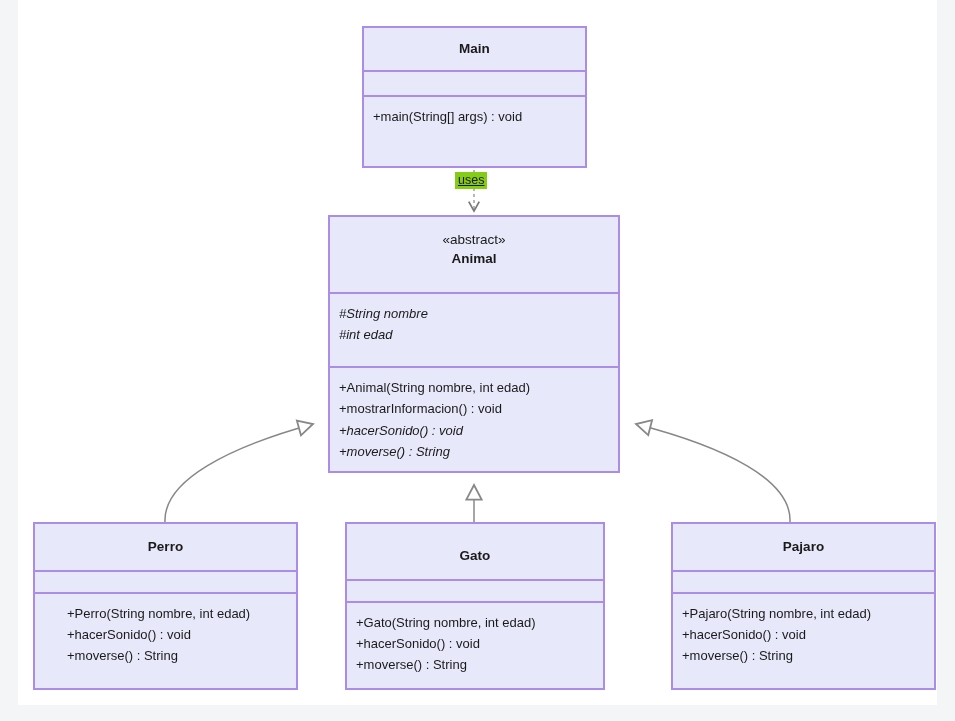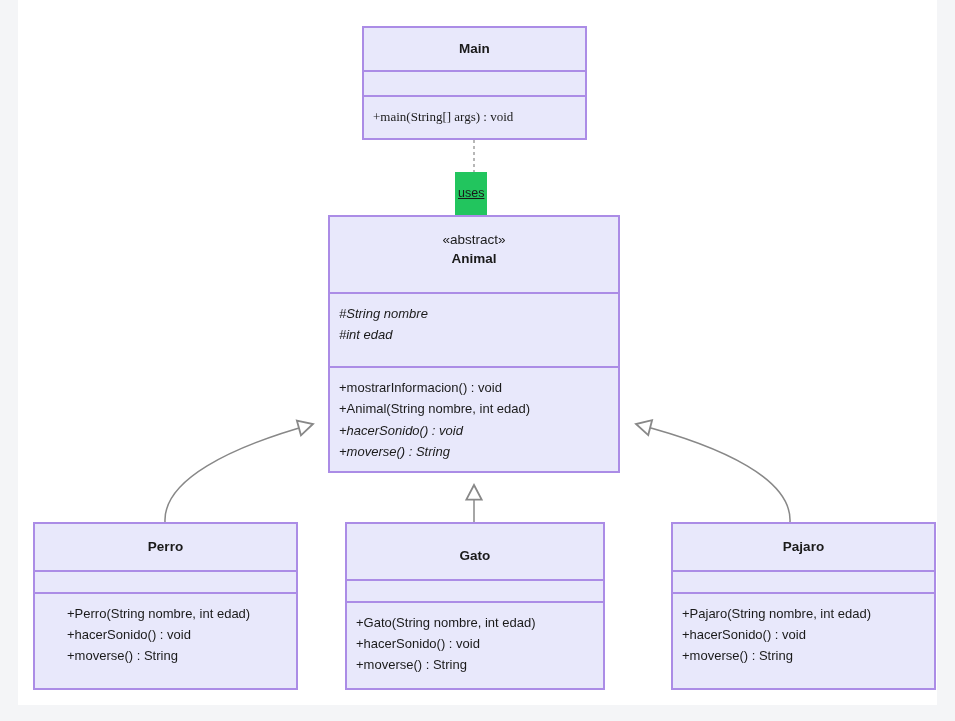--- a/index.html
+++ b/index.html
@@ -76,22 +76,22 @@
   .member.abstract-member {
     font-style: italic;
   }
   .comp-empty {
     height: 22px;
   }
   .edge-label {
     position: absolute;
     font-size: 12.5px;
     color: #1a1a1a;
-    background: #22c55e;
-    padding: 14px 3px;
+    background: #84cc16;
+    padding: 1px 3px;
     line-height: 1.2;
     white-space: nowrap;
     text-decoration: underline;
   }
 </style>
 </head>
 <body>
 
 <div id="page">
   <div id="canvas"></div>
@@ -118,42 +118,42 @@
       <line x1="474" y1="522" x2="474" y2="485" stroke="#888888" stroke-width="1.5" marker-end="url(#hollow-triangle)"></line>
     </g>
 
     <g>
       <path d="M 790 522 C 792 480 725 447 636 424" fill="none" stroke="#888888" stroke-width="1.5" marker-end="url(#hollow-triangle)"></path>
     </g>
   </svg>
 
   <div class="edge-label" style="left:455px; top:172px;">uses</div>
 
-  <div class="uml-class" id="cls-main" style="left:362px; top:26px; width:225px; height:114px;">
+  <div class="uml-class" id="cls-main" style="left:362px; top:26px; width:225px; height:142px;">
     <div class="compartment comp-name" style="height:42px;">
       <div class="class-title">Main</div>
     </div>
     <div class="compartment comp-body comp-empty" style="height:25px;"></div>
-    <div class="compartment comp-body" style="flex:1;font-family:Liberation Serif, serif;">
+    <div class="compartment comp-body" style="flex:1;">
       <div class="member">+main(String[] args) : void</div>
     </div>
   </div>
 
   <div class="uml-class" id="cls-animal" style="left:328px; top:215px; width:292px; height:258px;gap:11px;">
     <div class="compartment comp-name" style="height:73px;">
       <div class="stereotype">«abstract»</div>
       <div class="class-title">Animal</div>
     </div>
     <div class="compartment comp-body" style="height:69px;font-style:italic;">
       <div class="member">#String nombre</div>
       <div class="member">#int edad</div>
     </div>
     <div class="compartment comp-body" style="flex:1;">
+      <div class="member">+Animal(String nombre, int edad)</div>
       <div class="member">+mostrarInformacion() : void</div>
-      <div class="member">+Animal(String nombre, int edad)</div>
       <div class="member abstract-member">+hacerSonido() : void</div>
       <div class="member abstract-member">+moverse() : String</div>
     </div>
   </div>
 
   <div class="uml-class" id="cls-perro" style="left:33px; top:522px; width:265px; height:168px;">
     <div class="compartment comp-name" style="height:46px;">
       <div class="class-title">Perro</div>
     </div>
     <div class="compartment comp-body comp-empty" style="height:22px;"></div>

